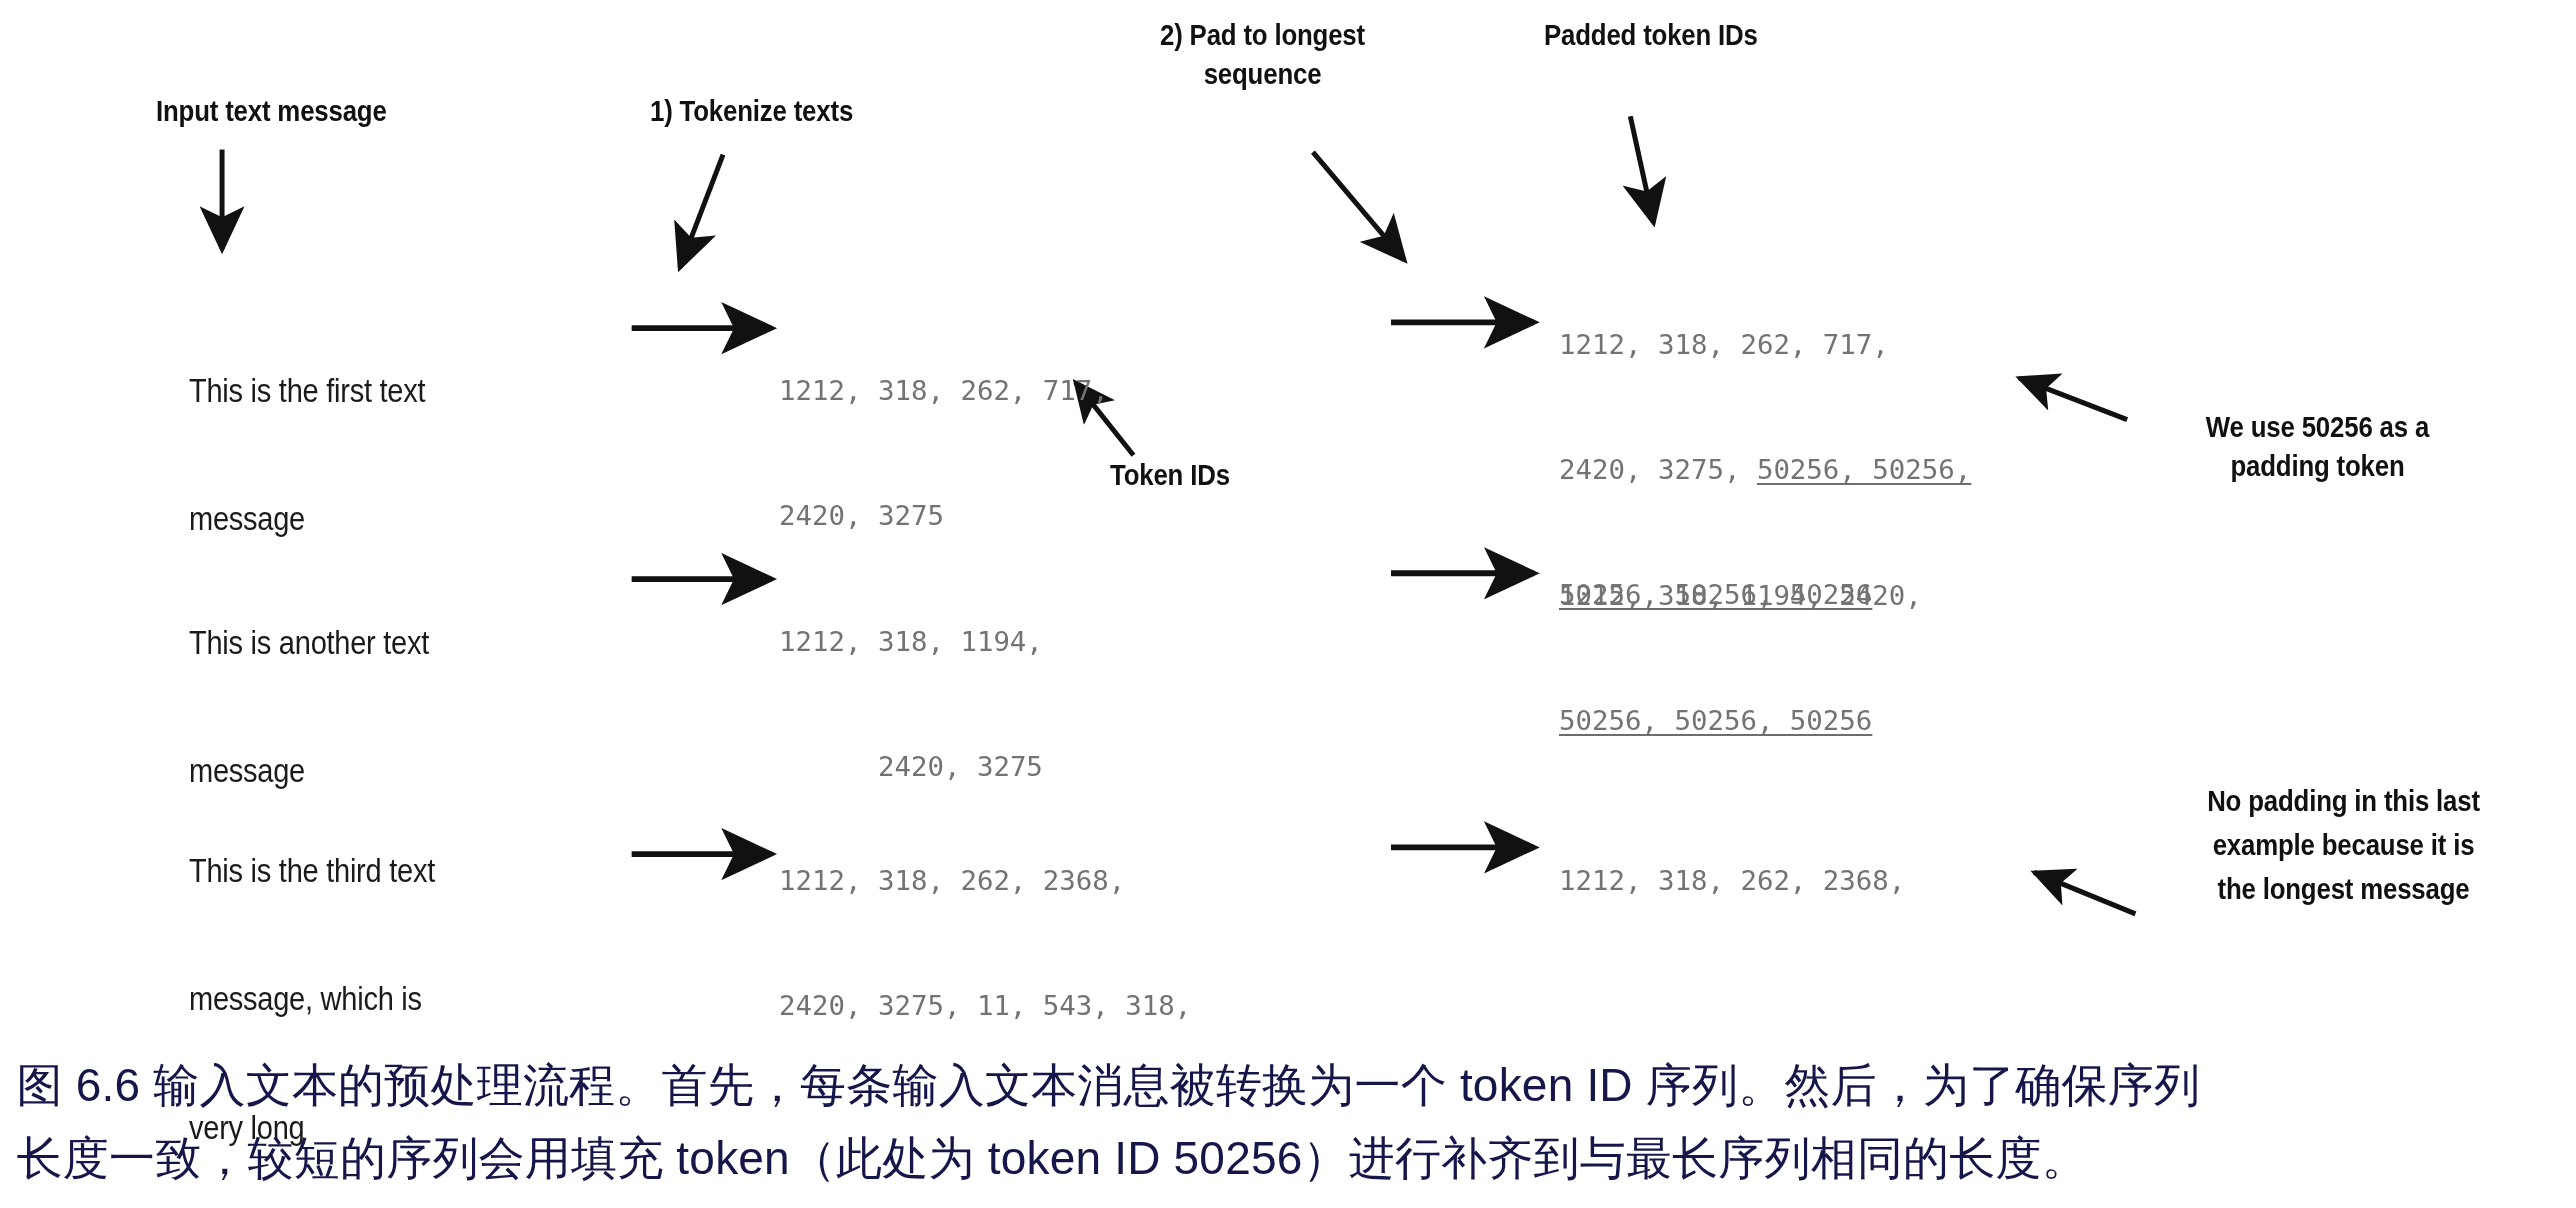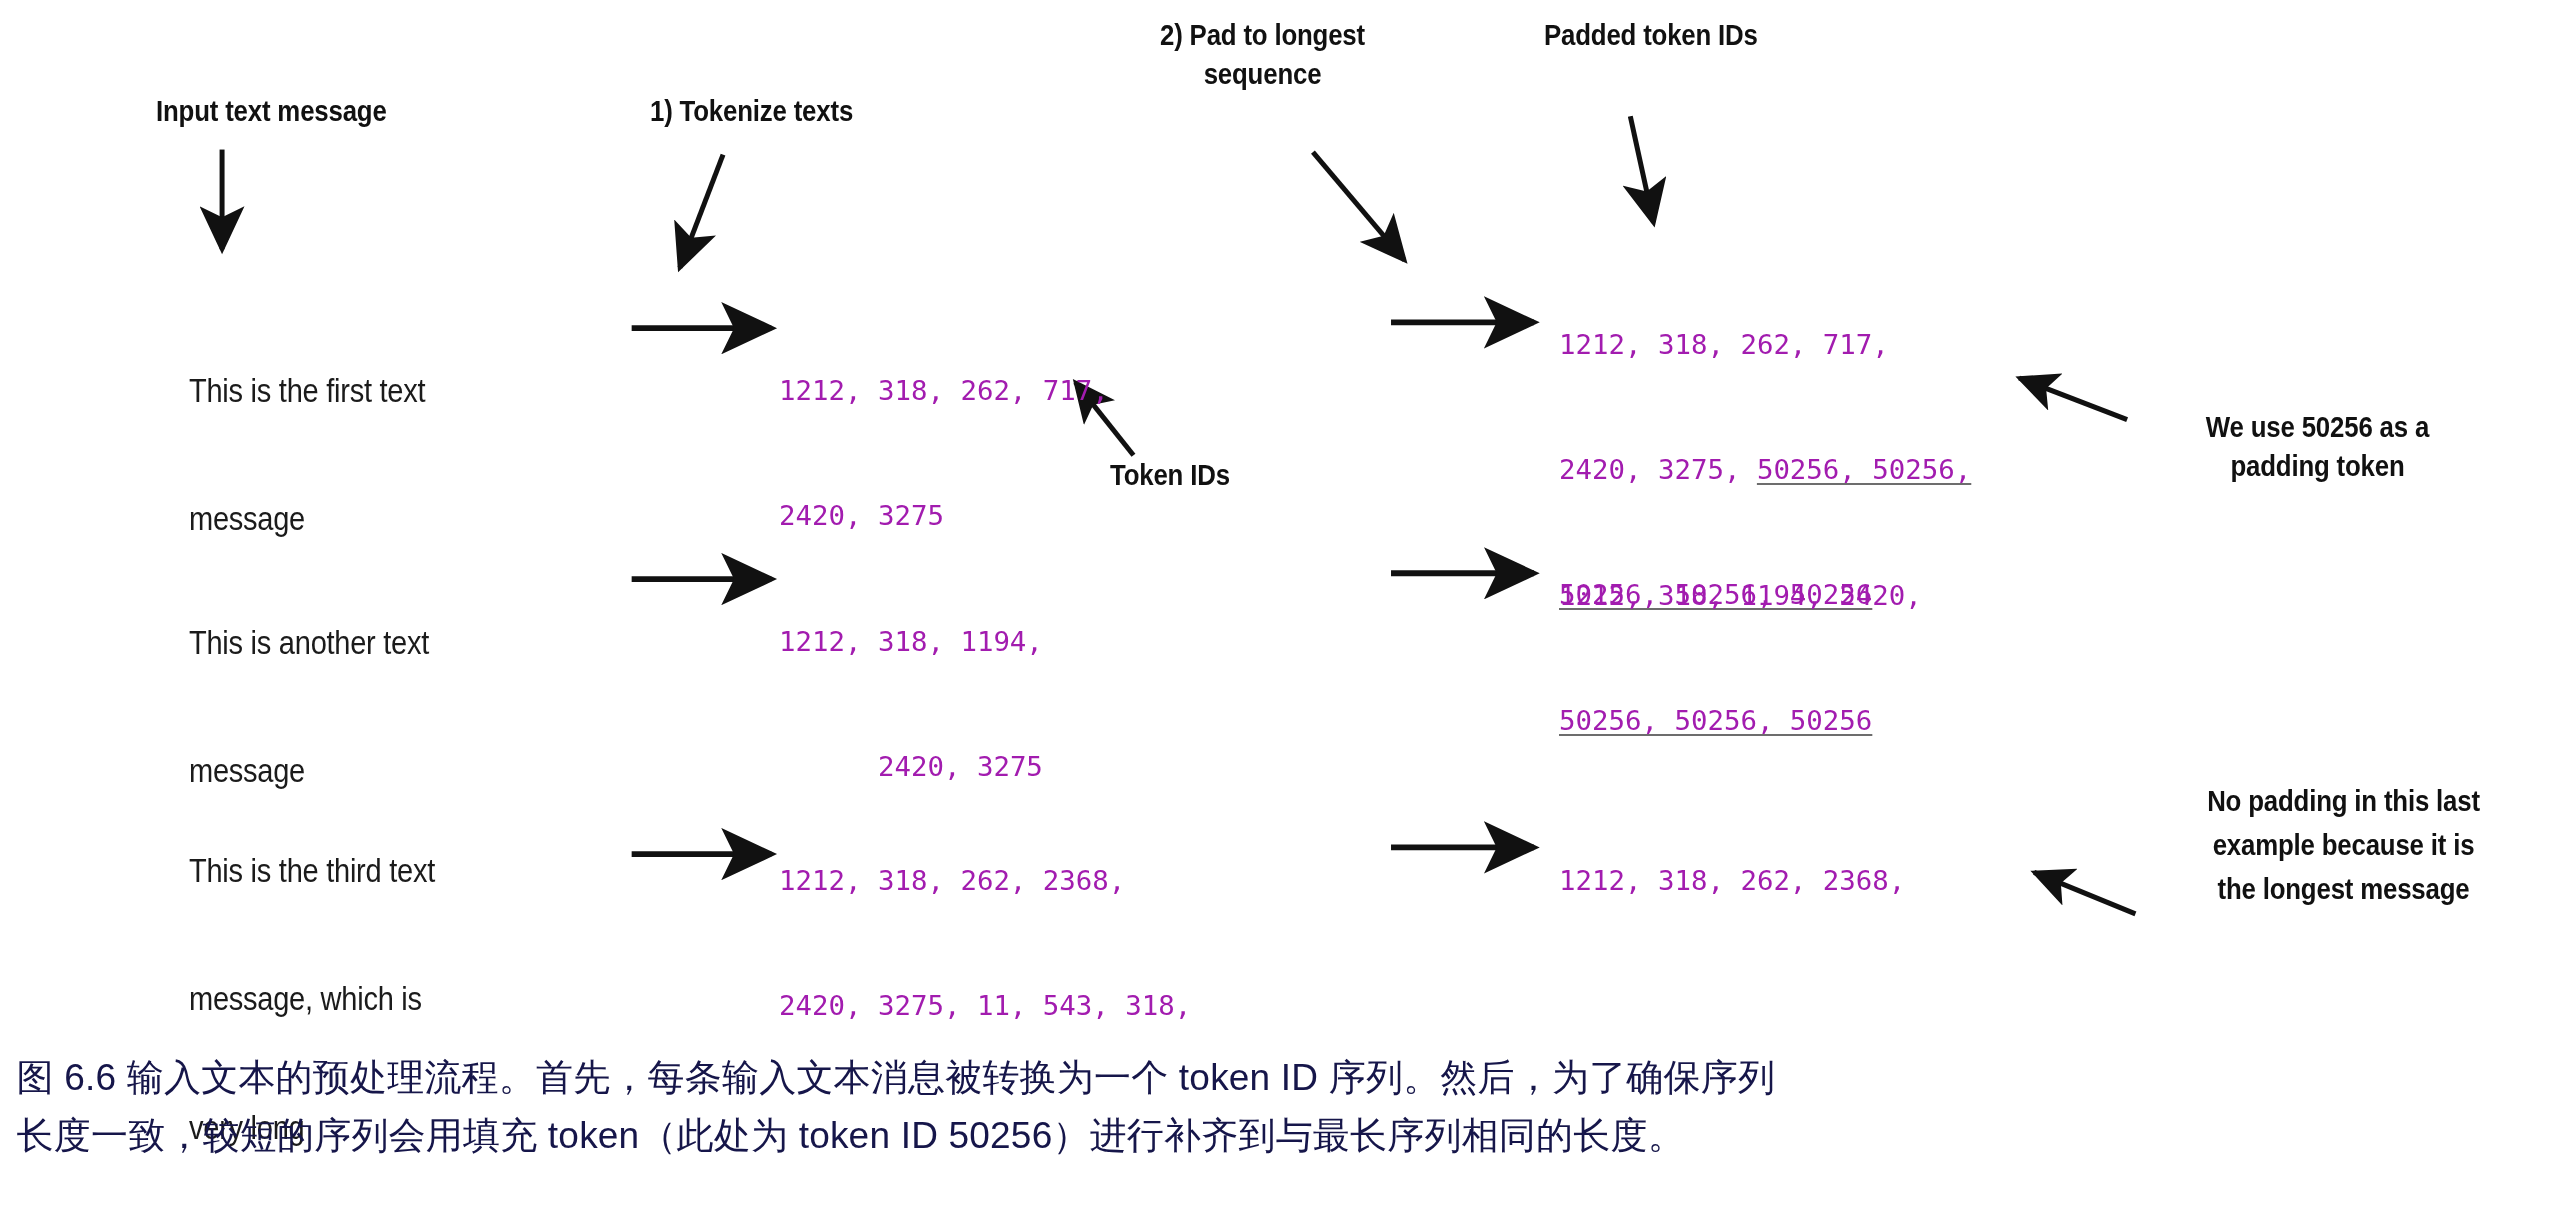--- a/index.html
+++ b/index.html
@@ -41,21 +41,21 @@
     white-space:pre;
   }
 
   
   .ids{
     position:absolute;
     font-family:"DejaVu Sans Mono","Liberation Mono",monospace;
     font-weight:400;
     font-size:27.4px;
     line-height:1.52;
-    color:#a21caf;
+    color:#737373;
     letter-spacing:0px;
     white-space:pre;
   }
   .ids .pad{
     text-decoration:underline;
     text-decoration-thickness:1.7px;
     text-underline-offset:4.2px;
     text-decoration-color:#6d6d6d;
   }
 
@@ -63,21 +63,21 @@
   #arrows{position:absolute;left:0;top:0;width:2576px;height:1208px;pointer-events:none;}
 
   
   .caption{
     position:absolute;
     left:16.6px;
     top:1049px;
     width:2543px;
     font-family:"Liberation Sans", sans-serif;
     font-weight:400;
-    font-size:37px;
+    font-size:46px;
     line-height:1.58;
     color:#16164a;
     letter-spacing:0.2px;
   }
   .caption .line{white-space:pre;display:block;}
 </style>
 </head>
 <body>
 
 <div id="stage">

